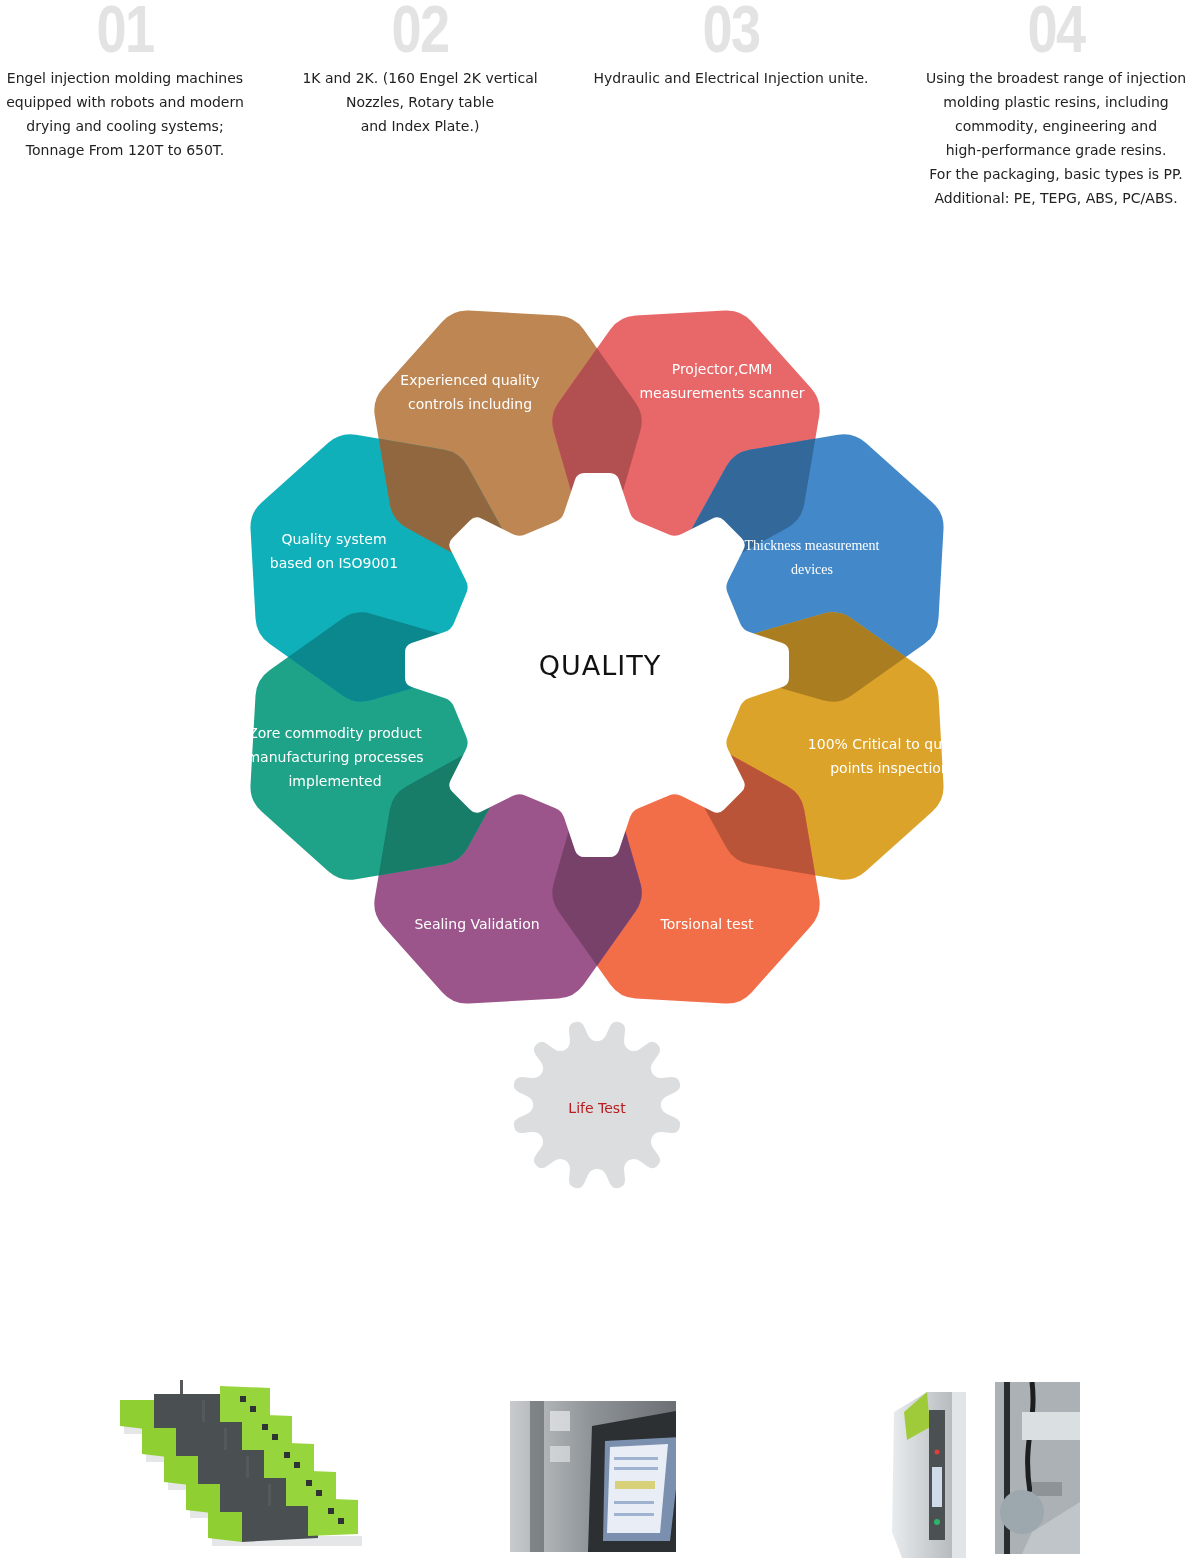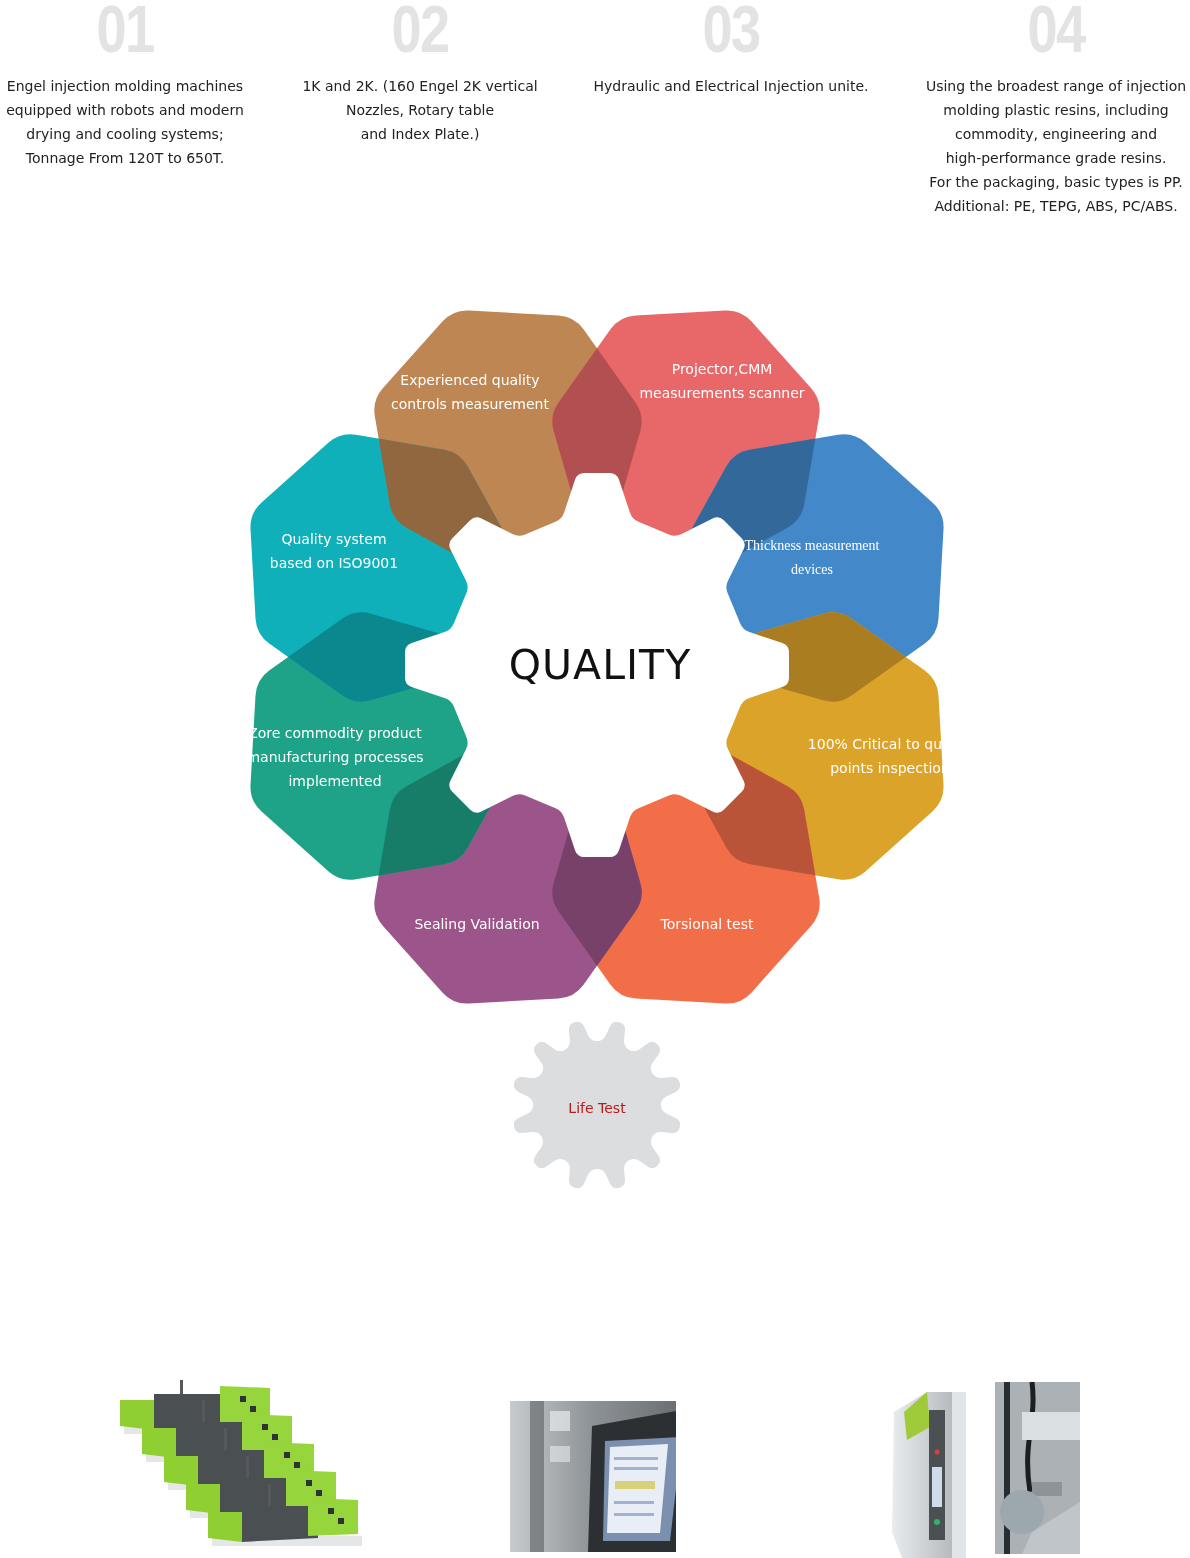--- a/index.html
+++ b/index.html
@@ -1,22 +1,22 @@
 <!DOCTYPE html>
 <html><head>
 <meta charset="utf-8">
 <style>
   html,body{margin:0;padding:0;background:#ffffff;}
   body{width:1190px;height:1558px;position:relative;overflow:hidden;font-family:"DejaVu Sans","Liberation Sans",sans-serif;color:#222;}
   .feature{position:absolute;top:0;text-align:center;}
   .feature .num{font-family:"Liberation Sans",sans-serif;font-weight:bold;font-size:66px;line-height:58px;color:#e3e3e3;letter-spacing:-2px;transform:scaleX(0.82);display:block;height:58px;overflow:hidden;}
-  .feature .desc{font-size:14px;line-height:24px;color:#222;margin-top:16px;white-space:pre-line;}
+  .feature .desc{font-size:14px;line-height:24px;color:#222;margin-top:8px;white-space:pre-line;}
   #diagram{position:absolute;left:0;top:0;width:1190px;height:1220px;}
   .petal-label{position:absolute;color:#fff;font-size:14px;line-height:24px;text-align:center;white-space:pre-line;transform:translate(-50%,-50%);}
-  #center-label{position:absolute;left:600px;top:665px;transform:translate(-50%,-50%);font-size:41px;letter-spacing:1px;color:#111;}
+  #center-label{position:absolute;left:600px;top:665px;transform:translate(-50%,-50%);font-size:27px;letter-spacing:1px;color:#111;}
   #life-label{position:absolute;left:597px;top:1108px;transform:translate(-50%,-50%);font-size:14px;color:#b91c1c;}
   .photo{position:absolute;overflow:hidden;}
 </style>
 </head>
 <body>
 
 <div class="feature" style="left:0;width:250px;text-align:center;">
   <span class="num">01</span>
   <div class="desc">Engel injection molding machines
 equipped with robots and modern
@@ -108,21 +108,21 @@
         <path d="M250.5,529.1 Q249.6,513.1 261.6,502.4 L328.3,442.8 Q340.2,432.2 356.0,434.8 L444.2,449.8 Q460.0,452.5 467.7,466.5 L511.0,544.8 Q518.7,558.8 512.6,573.6 L478.4,656.3 Q472.3,671.1 456.9,675.5 L370.9,700.3 Q355.5,704.7 342.5,695.4 L269.5,643.7 Q256.4,634.4 255.5,618.4 Z" fill="#000" opacity="0.23"></path>
       </g>
       <g clip-path="url(#clip7)">
         <path d="M442.4,321.6 Q453.1,309.6 469.1,310.5 L558.4,315.5 Q574.4,316.4 583.7,329.5 L635.4,402.5 Q644.7,415.5 640.3,430.9 L615.5,516.9 Q611.1,532.3 596.3,538.4 L513.6,572.6 Q498.8,578.7 484.8,571.0 L406.5,527.7 Q392.5,520.0 389.8,504.2 L374.8,416.0 Q372.2,400.2 382.8,388.3 Z" fill="#bd8652"></path>
         <path d="M442.4,321.6 Q453.1,309.6 469.1,310.5 L558.4,315.5 Q574.4,316.4 583.7,329.5 L635.4,402.5 Q644.7,415.5 640.3,430.9 L615.5,516.9 Q611.1,532.3 596.3,538.4 L513.6,572.6 Q498.8,578.7 484.8,571.0 L406.5,527.7 Q392.5,520.0 389.8,504.2 L374.8,416.0 Q372.2,400.2 382.8,388.3 Z" fill="#000" opacity="0.23"></path>
       </g>
       <path d="M555.5,521.8 Q561.9,519.2 564.1,512.5 L575.1,479.6 Q577.3,473.0 584.3,473.0 L609.7,473.0 Q616.7,473.0 618.9,479.6 L629.9,512.5 Q632.1,519.2 638.5,521.8 L668.9,534.4 Q675.3,537.1 681.6,533.9 L712.6,518.5 Q718.9,515.3 723.8,520.3 L741.7,538.2 Q746.7,543.1 743.5,549.4 L728.1,580.4 Q724.9,586.7 727.6,593.1 L740.2,623.5 Q742.8,629.9 749.5,632.1 L782.4,643.1 Q789.0,645.3 789.0,652.3 L789.0,677.7 Q789.0,684.7 782.4,686.9 L749.5,697.9 Q742.8,700.1 740.2,706.5 L727.6,736.9 Q724.9,743.3 728.1,749.6 L743.5,780.6 Q746.7,786.9 741.7,791.8 L723.8,809.7 Q718.9,814.7 712.6,811.5 L681.6,796.1 Q675.3,792.9 668.9,795.6 L638.5,808.2 Q632.1,810.8 629.9,817.5 L618.9,850.4 Q616.7,857.0 609.7,857.0 L584.3,857.0 Q577.3,857.0 575.1,850.4 L564.1,817.5 Q561.9,810.8 555.5,808.2 L525.1,795.6 Q518.7,792.9 512.4,796.1 L481.4,811.5 Q475.1,814.7 470.2,809.7 L452.3,791.8 Q447.3,786.9 450.5,780.6 L465.9,749.6 Q469.1,743.3 466.4,736.9 L453.8,706.5 Q451.2,700.1 444.5,697.9 L411.6,686.9 Q405.0,684.7 405.0,677.7 L405.0,652.3 Q405.0,645.3 411.6,643.1 L444.5,632.1 Q451.2,629.9 453.8,623.5 L466.4,593.1 Q469.1,586.7 465.9,580.4 L450.5,549.4 Q447.3,543.1 452.3,538.2 L470.2,520.3 Q475.1,515.3 481.4,518.5 L512.4,533.9 Q518.7,537.1 525.1,534.4 Z" fill="#ffffff"></path>
       <path d="M596.2,1041.3 Q603.2,1041.3 606.1,1034.9 L609.8,1026.8 Q612.7,1020.4 619.4,1022.3 L618.9,1022.1 Q625.7,1023.9 625.0,1030.9 L624.1,1039.7 Q623.4,1046.7 629.5,1050.2 L628.2,1049.5 Q634.3,1053.0 639.9,1048.9 L647.2,1043.7 Q652.9,1039.6 657.8,1044.6 L657.4,1044.2 Q662.4,1049.1 658.3,1054.8 L653.1,1062.1 Q649.0,1067.7 652.5,1073.8 L651.8,1072.5 Q655.3,1078.6 662.3,1077.9 L671.1,1077.0 Q678.1,1076.3 679.9,1083.1 L679.7,1082.6 Q681.6,1089.3 675.2,1092.2 L667.1,1095.9 Q660.7,1098.8 660.7,1105.8 L660.7,1104.2 Q660.7,1111.2 667.1,1114.1 L675.2,1117.8 Q681.6,1120.7 679.7,1127.4 L679.9,1126.9 Q678.1,1133.7 671.1,1133.0 L662.3,1132.1 Q655.3,1131.4 651.8,1137.5 L652.5,1136.2 Q649.0,1142.3 653.1,1147.9 L658.3,1155.2 Q662.4,1160.9 657.4,1165.8 L657.8,1165.4 Q652.9,1170.4 647.2,1166.3 L639.9,1161.1 Q634.3,1157.0 628.2,1160.5 L629.5,1159.8 Q623.4,1163.3 624.1,1170.3 L625.0,1179.1 Q625.7,1186.1 618.9,1187.9 L619.4,1187.7 Q612.7,1189.6 609.8,1183.2 L606.1,1175.1 Q603.2,1168.7 596.2,1168.7 L597.8,1168.7 Q590.8,1168.7 587.9,1175.1 L584.2,1183.2 Q581.3,1189.6 574.6,1187.7 L575.1,1187.9 Q568.3,1186.1 569.0,1179.1 L569.9,1170.3 Q570.6,1163.3 564.5,1159.8 L565.8,1160.5 Q559.7,1157.0 554.1,1161.1 L546.8,1166.3 Q541.1,1170.4 536.2,1165.4 L536.6,1165.8 Q531.6,1160.9 535.7,1155.2 L540.9,1147.9 Q545.0,1142.3 541.5,1136.2 L542.2,1137.5 Q538.7,1131.4 531.7,1132.1 L522.9,1133.0 Q515.9,1133.7 514.1,1126.9 L514.3,1127.4 Q512.4,1120.7 518.8,1117.8 L526.9,1114.1 Q533.3,1111.2 533.3,1104.2 L533.3,1105.8 Q533.3,1098.8 526.9,1095.9 L518.8,1092.2 Q512.4,1089.3 514.3,1082.6 L514.1,1083.1 Q515.9,1076.3 522.9,1077.0 L531.7,1077.9 Q538.7,1078.6 542.2,1072.5 L541.5,1073.8 Q545.0,1067.7 540.9,1062.1 L535.7,1054.8 Q531.6,1049.1 536.6,1044.2 L536.2,1044.6 Q541.1,1039.6 546.8,1043.7 L554.1,1048.9 Q559.7,1053.0 565.8,1049.5 L564.5,1050.2 Q570.6,1046.7 569.9,1039.7 L569.0,1030.9 Q568.3,1023.9 575.1,1022.1 L574.6,1022.3 Q581.3,1020.4 584.2,1026.8 L587.9,1034.9 Q590.8,1041.3 597.8,1041.3 Z" fill="#dcdddf"></path>
     </svg>
   <div class="petal-label" style="left:470px;top:392px;">Experienced quality
-controls measurement</div>
+controls including</div>
   <div class="petal-label" style="left:722px;top:381px;">Projector,CMM
 measurements scanner</div>
   <div class="petal-label" style="left:812px;top:558px;font-family:Liberation Serif, serif;">Thickness measurement
 devices</div>
   <div class="petal-label" style="left:854px;top:756px;margin-left:36px;">100% Critical to quality
 points inspection</div>
   <div class="petal-label" style="left:707px;top:924px;">Torsional test</div>
   <div class="petal-label" style="left:477px;top:924px;">Sealing Validation</div>
   <div class="petal-label" style="left:335px;top:757px;">Zore commodity product
 manufacturing processes

